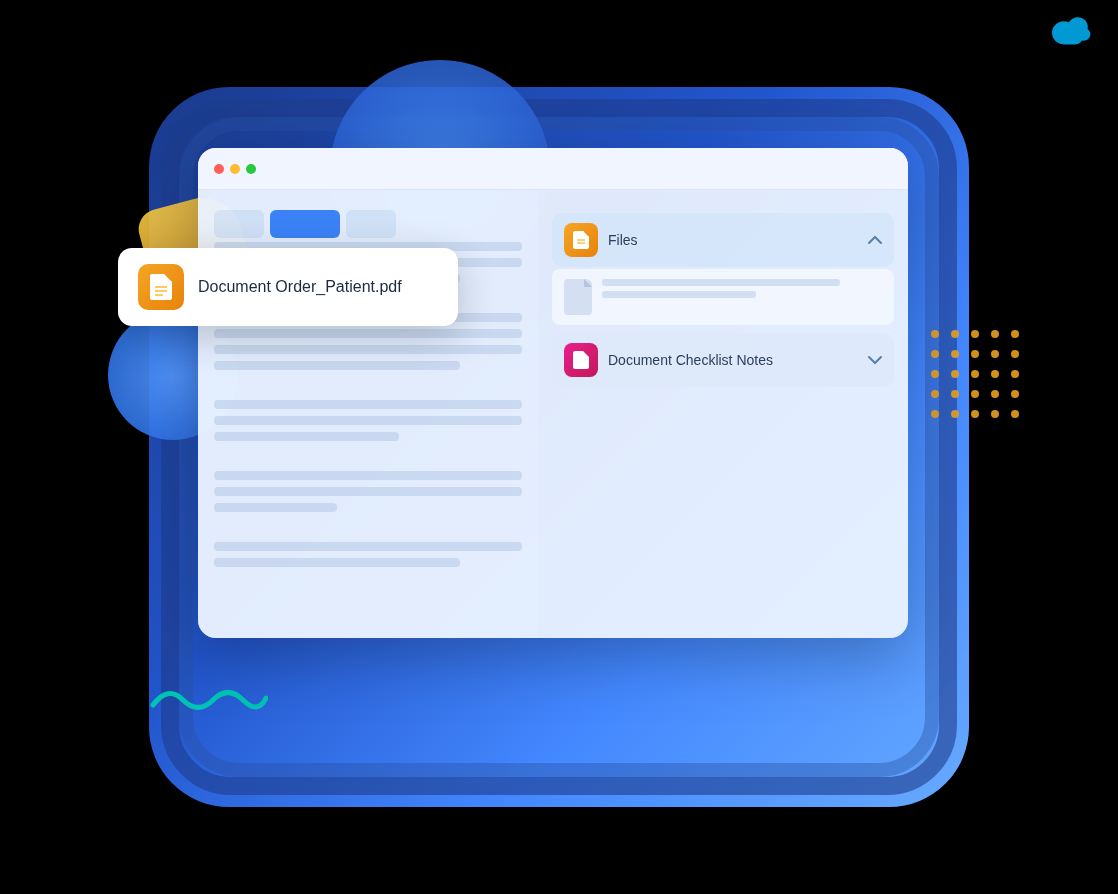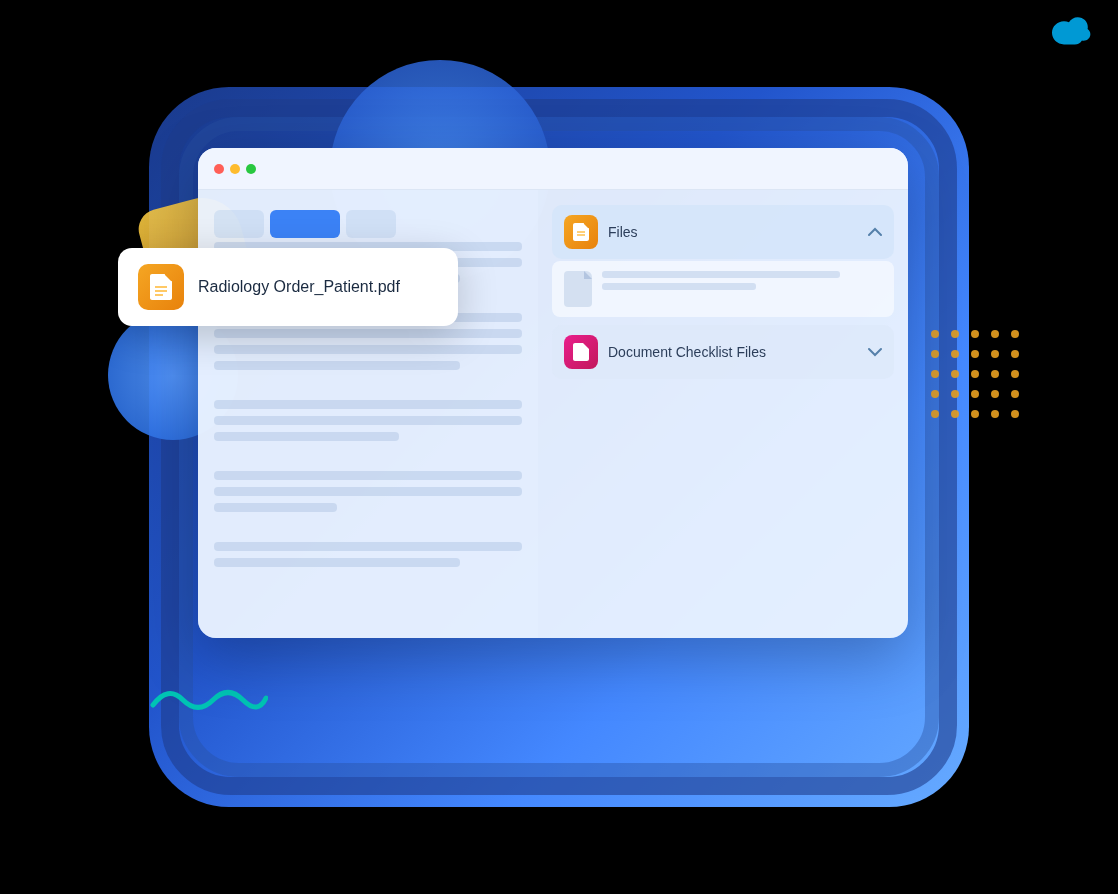--- a/index.html
+++ b/index.html
@@ -188,20 +188,21 @@
 
     .doc-section-gap { height: 16px; }
 
     
     .right-panel {
       flex: 1;
       padding: 15px 14px;
       display: flex;
       flex-direction: column;
       gap: 8px;
+      margin-top: 8px;
     }
 
     
     .tab-bar {
       display: flex;
       gap: 6px;
       margin-bottom: 4px;
     }
     .tab-item {
       height: 28px;
@@ -462,21 +463,21 @@
 
       <div class="section-card">
         <div class="section-left">
           <div class="section-icon icon-pink">
             <svg width="18" height="20" viewBox="0 0 18 20" fill="white">
               <path d="M11 1H3C1.9 1 1 1.9 1 3V17C1 18.1 1.9 19 3 19H15C16.1 19 17 18.1 17 17V7L11 1Z"></path>
               <circle cx="9" cy="11" r="3.5" fill="none" stroke="white" stroke-width="1.5"></circle>
               <path d="M7.5 11L8.5 12L10.5 10" stroke="white" stroke-width="1.5" stroke-linecap="round"></path>
             </svg>
           </div>
-          <span class="section-label">Document Checklist Files</span>
+          <span class="section-label">Document Checklist Notes</span>
         </div>
         <span class="chevron-icon">
           <svg width="14" height="10" viewBox="0 0 14 10" fill="none">
             <path d="M1 2L7 8L13 2" stroke="#5580aa" stroke-width="2" stroke-linecap="round"></path>
           </svg>
         </span>
       </div>
 
 
     </div>
@@ -486,14 +487,14 @@
 <div class="floating-card">
   <div class="floating-card-icon">
     <svg width="24" height="28" viewBox="0 0 24 28" fill="white">
       <path d="M15 1H3C1.9 1 1 1.9 1 3V25C1 26.1 1.9 27 3 27H21C22.1 27 23 26.1 23 25V9L15 1Z"></path>
       <path d="M15 1V9H23" stroke="white" stroke-width="1.5" fill="none"></path>
       <line x1="6" y1="14" x2="18" y2="14" stroke="rgba(255,165,0,0.8)" stroke-width="1.5"></line>
       <line x1="6" y1="18" x2="18" y2="18" stroke="rgba(255,165,0,0.8)" stroke-width="1.5"></line>
       <line x1="6" y1="22" x2="14" y2="22" stroke="rgba(255,165,0,0.8)" stroke-width="1.5"></line>
     </svg>
   </div>
-  <span class="floating-card-text">Radiology Order_Patient.pdf</span>
+  <span class="floating-card-text">Document Order_Patient.pdf</span>
 </div>
 
 </body></html>

